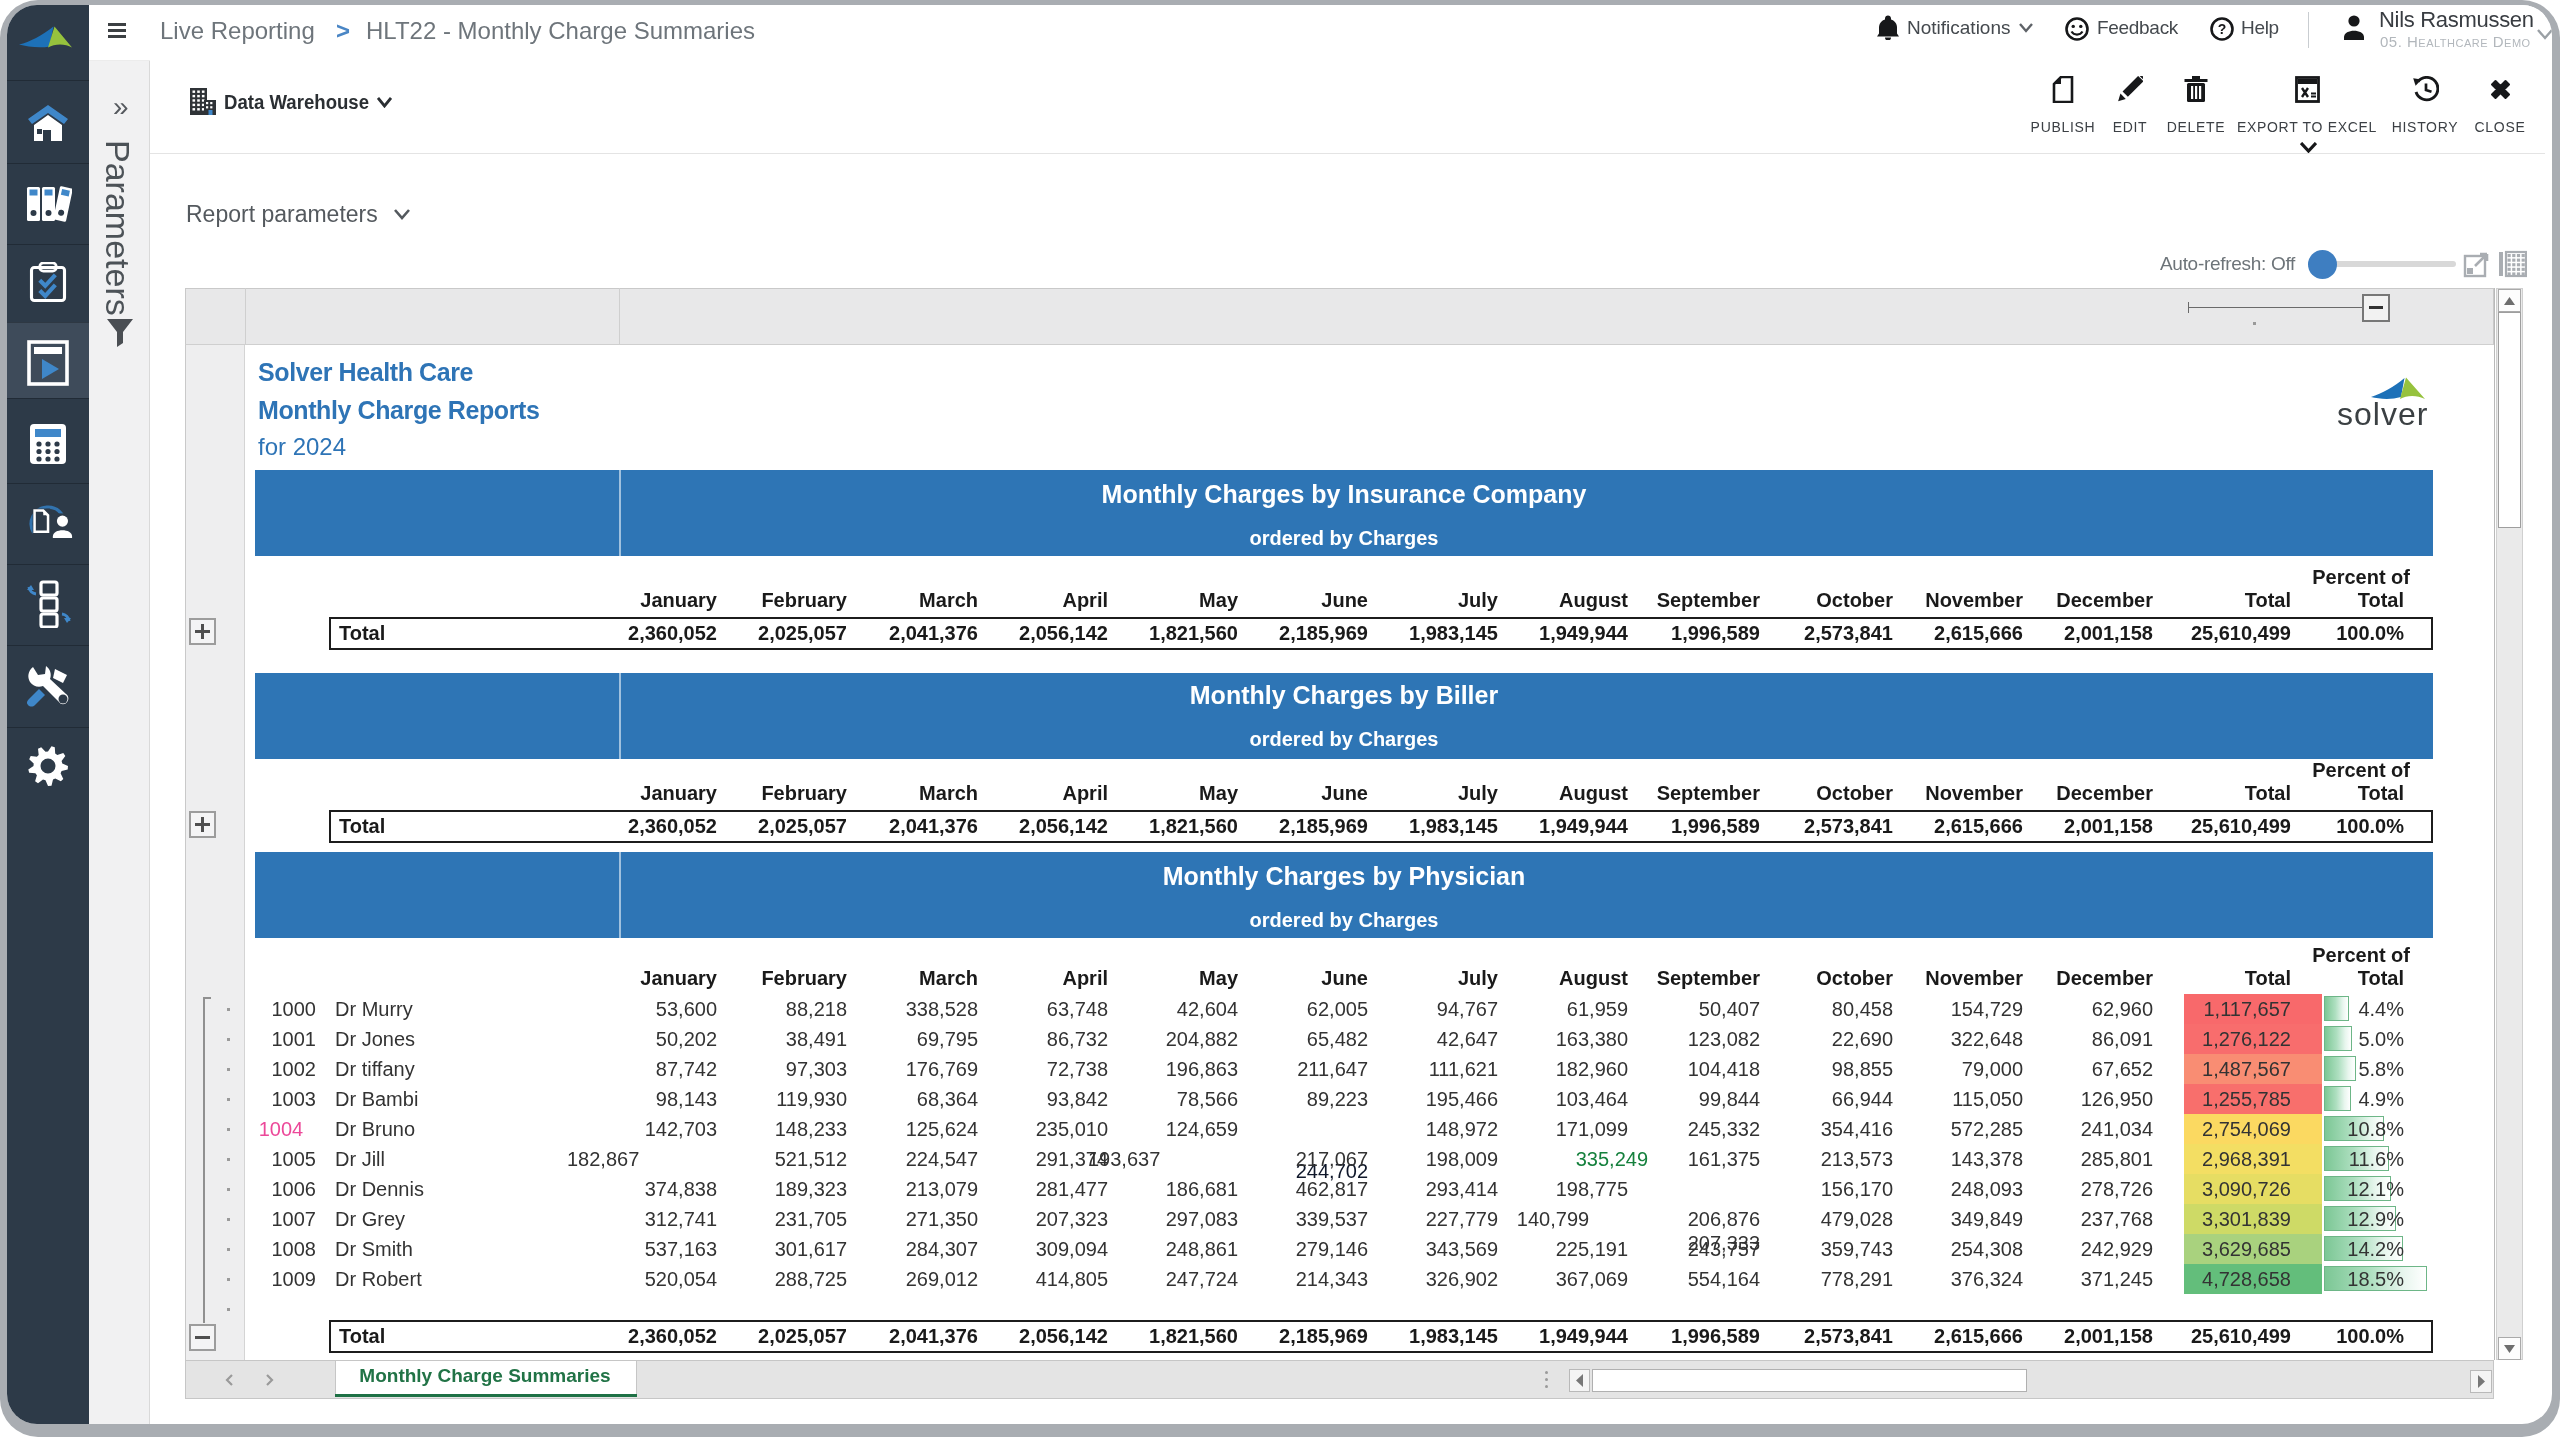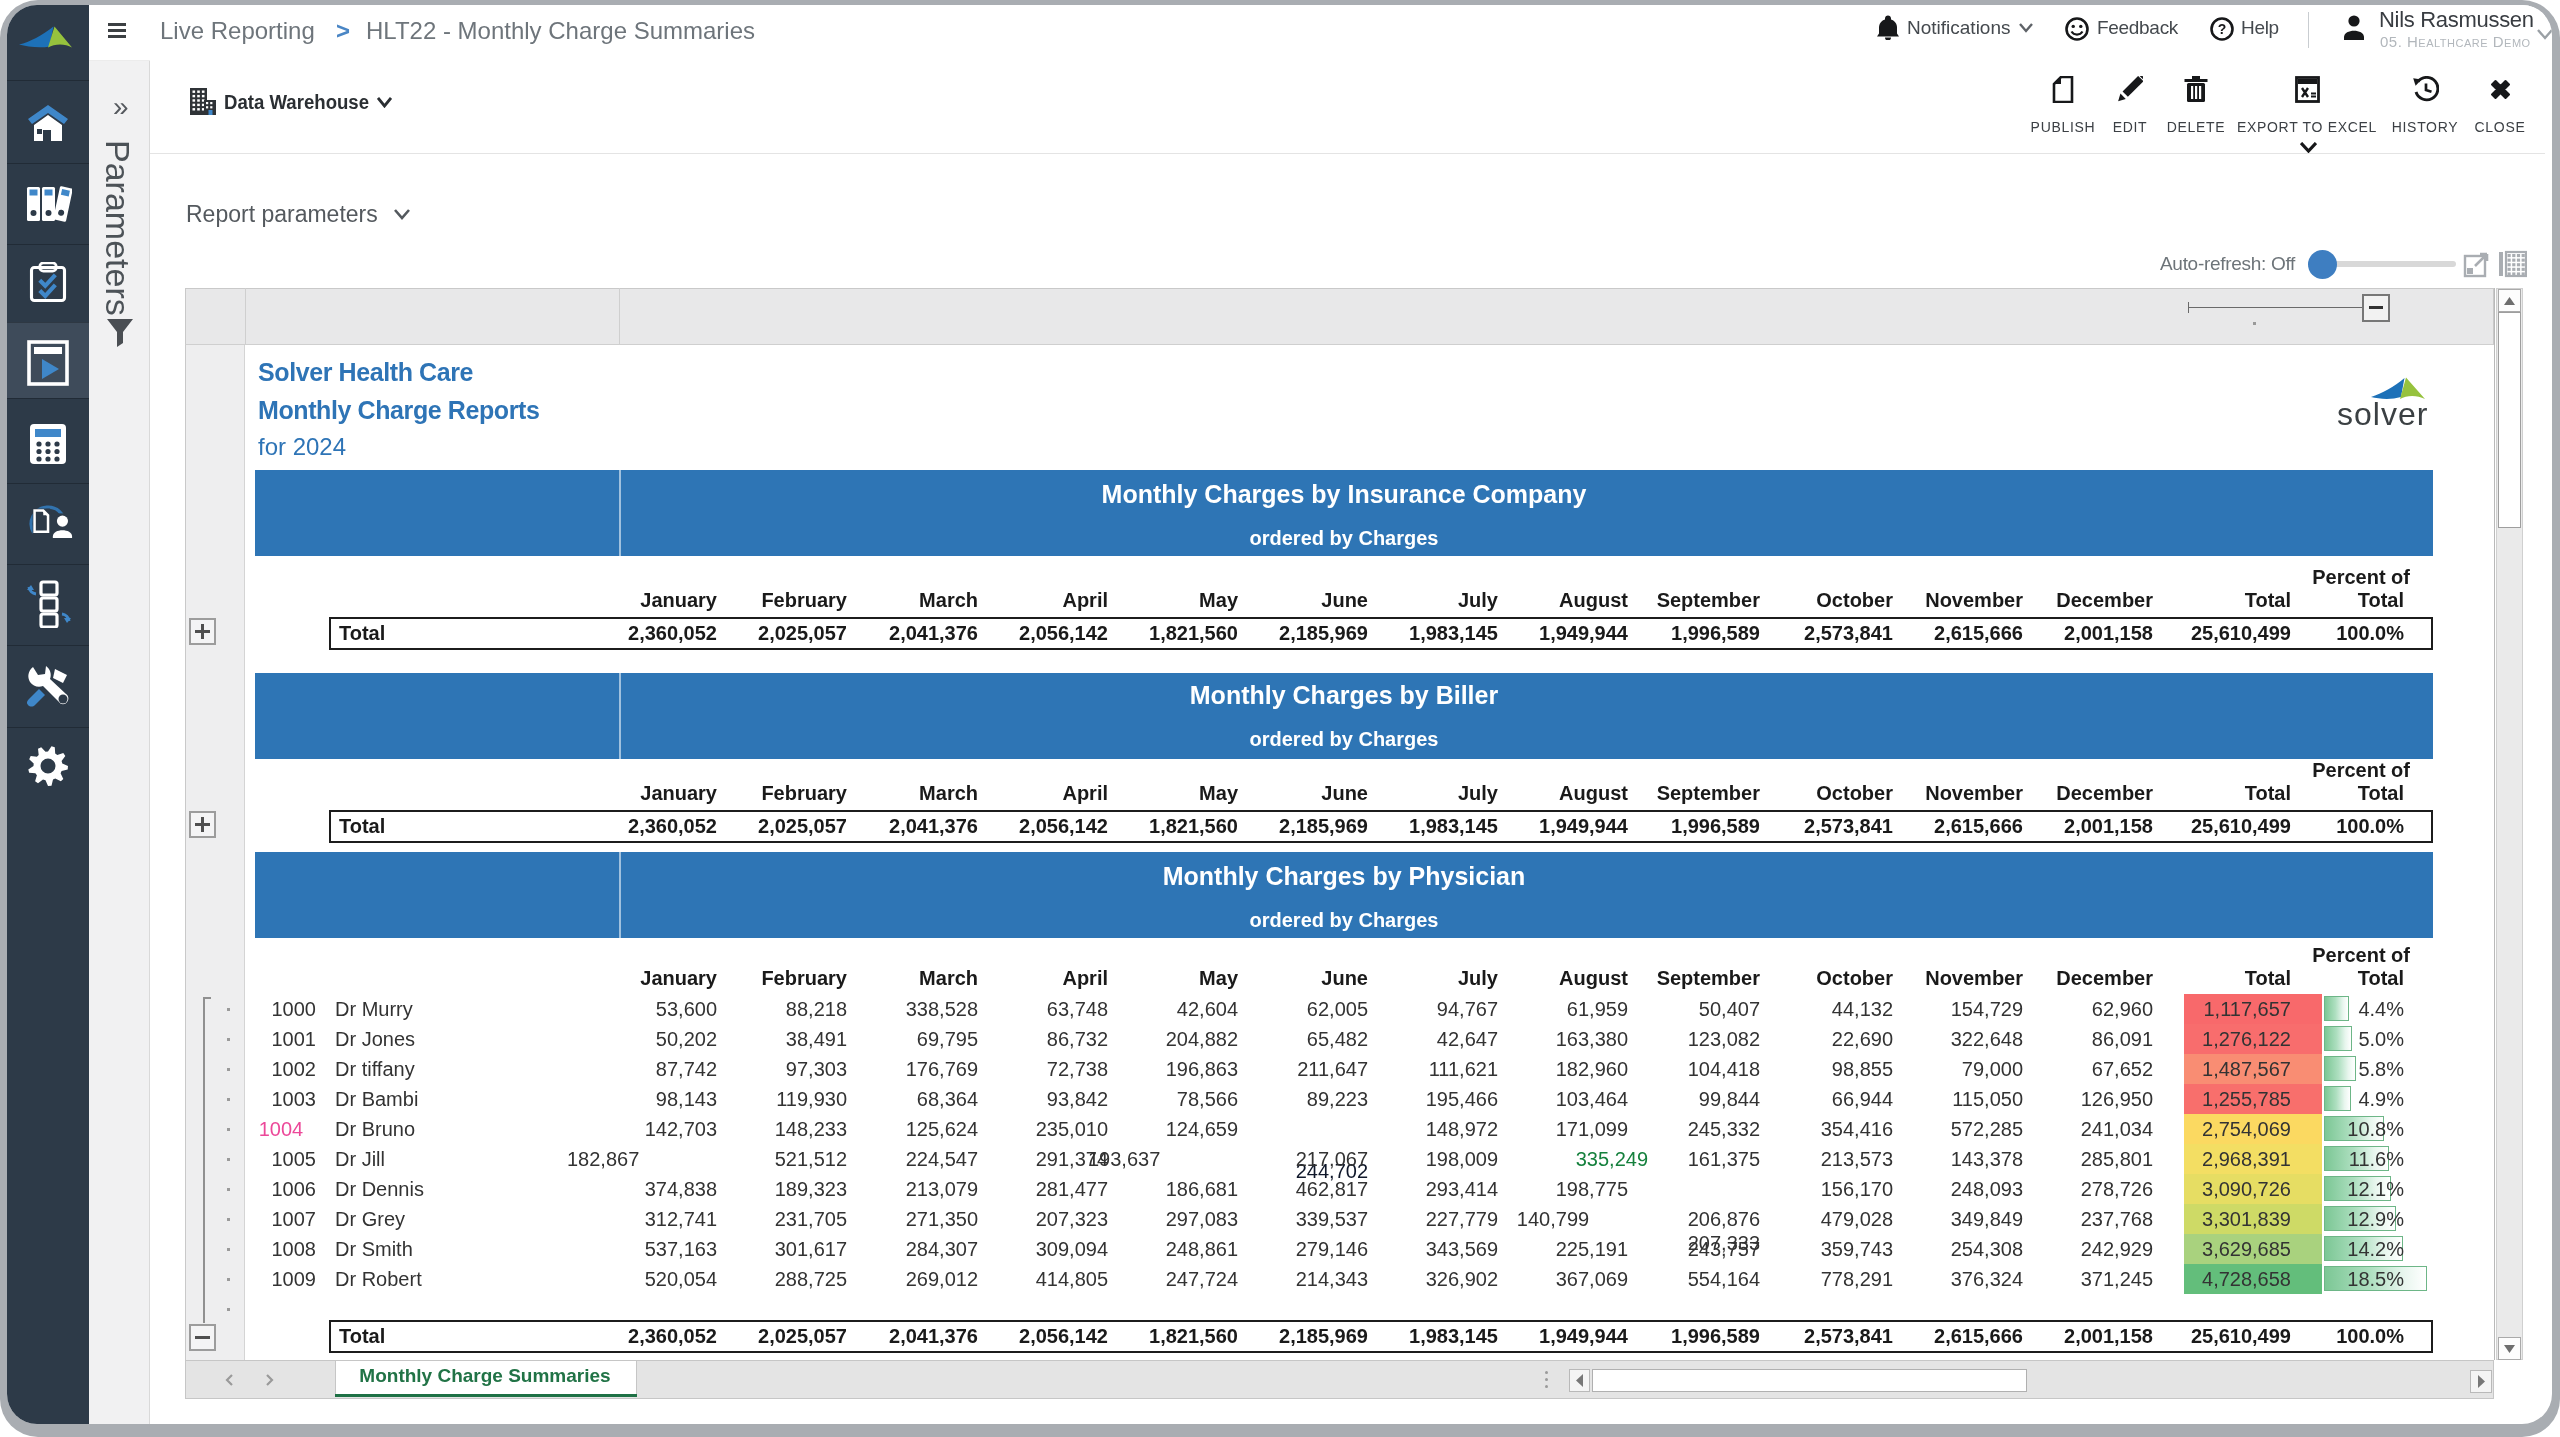--- a/index.html
+++ b/index.html
@@ -398,21 +398,21 @@
 <div class="t" style="font-size:20px;color:#333333;left:335px;top:996.5px;line-height:25px;">Dr Murry</div>
 <div class="t" style="font-size:20px;color:#333333;left:567px;top:996.5px;width:150px;text-align:right;line-height:25px;">53,600</div>
 <div class="t" style="font-size:20px;color:#333333;left:697px;top:996.5px;width:150px;text-align:right;line-height:25px;">88,218</div>
 <div class="t" style="font-size:20px;color:#333333;left:828px;top:996.5px;width:150px;text-align:right;line-height:25px;">338,528</div>
 <div class="t" style="font-size:20px;color:#333333;left:958px;top:996.5px;width:150px;text-align:right;line-height:25px;">63,748</div>
 <div class="t" style="font-size:20px;color:#333333;left:1088px;top:996.5px;width:150px;text-align:right;line-height:25px;">42,604</div>
 <div class="t" style="font-size:20px;color:#333333;left:1218px;top:996.5px;width:150px;text-align:right;line-height:25px;">62,005</div>
 <div class="t" style="font-size:20px;color:#333333;left:1348px;top:996.5px;width:150px;text-align:right;line-height:25px;">94,767</div>
 <div class="t" style="font-size:20px;color:#333333;left:1478px;top:996.5px;width:150px;text-align:right;line-height:25px;">61,959</div>
 <div class="t" style="font-size:20px;color:#333333;left:1610px;top:996.5px;width:150px;text-align:right;line-height:25px;">50,407</div>
-<div class="t" style="font-size:20px;color:#333333;left:1743px;top:996.5px;width:150px;text-align:right;line-height:25px;">44,132</div>
+<div class="t" style="font-size:20px;color:#333333;left:1743px;top:996.5px;width:150px;text-align:right;line-height:25px;">80,458</div>
 <div class="t" style="font-size:20px;color:#333333;left:1873px;top:996.5px;width:150px;text-align:right;line-height:25px;">154,729</div>
 <div class="t" style="font-size:20px;color:#333333;left:2003px;top:996.5px;width:150px;text-align:right;line-height:25px;">62,960</div>
 <div class="abs" style="left:2184px;top:994px;width:138px;height:30px;background:#F8696B;"></div>
 <div class="t" style="font-size:20px;color:#333333;left:2161px;top:996.5px;width:130px;text-align:right;line-height:25px;">1,117,657</div>
 <div class="abs" style="left:2324px;top:996px;width:25px;height:25px;border:1px solid #6db687;box-sizing:border-box;background:linear-gradient(90deg,#7cc795 0%,#aedfc0 45%,#e8f6ee 78%,#ffffff 100%);"></div>
 <div class="t" style="font-size:20px;color:#333333;left:2294px;top:996.5px;width:110px;text-align:right;line-height:25px;">4.4%</div>
 <div class="t" style="font-size:20px;color:#333333;left:246px;top:1026.5px;width:70px;text-align:right;line-height:25px;">1001</div>
 <div class="t" style="font-size:20px;color:#333333;left:335px;top:1026.5px;line-height:25px;">Dr Jones</div>
 <div class="t" style="font-size:20px;color:#333333;left:567px;top:1026.5px;width:150px;text-align:right;line-height:25px;">50,202</div>
 <div class="t" style="font-size:20px;color:#333333;left:697px;top:1026.5px;width:150px;text-align:right;line-height:25px;">38,491</div>

